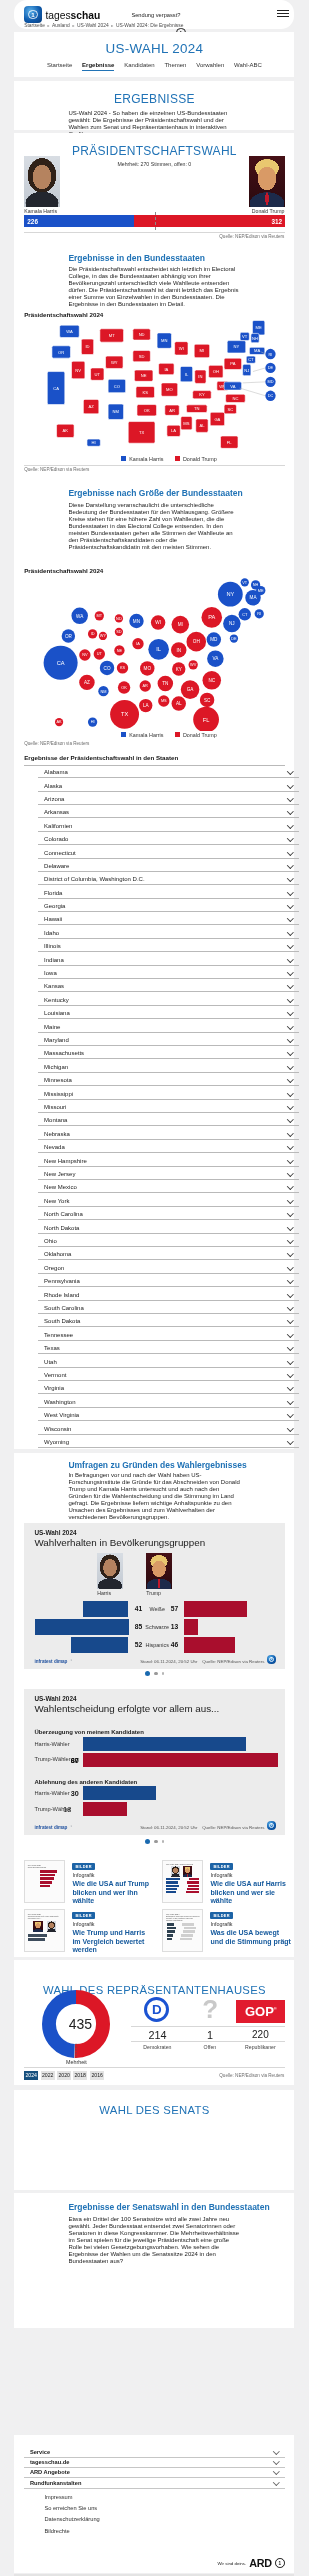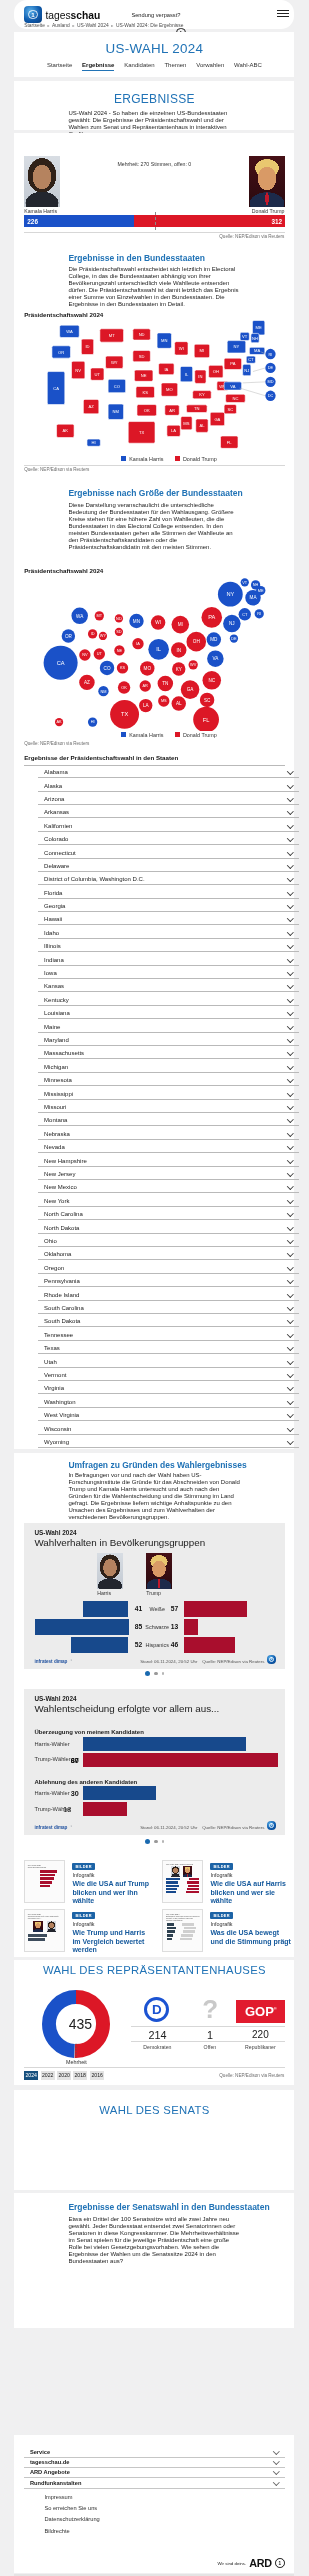--- a/index.html
+++ b/index.html
@@ -79,20 +79,21 @@
         <span class="tab">Wahl-ABC</span>
       </div>
   </div>
 
   <div class="card" style="top:81px;height:49px;">
     <div class="h-big abs" style="top:10.8px;">ERGEBNISSE</div>
     <div class="para abs" style="left:54px;top:29px;width:170px;">US-Wahl 2024 - So haben die einzelnen US-Bundesstaaten gewählt: Die Ergebnisse der Präsidentschaftswahl und der Wahlen zum Senat und Repräsentantenhaus in interaktiven Grafiken.</div>
   </div>
 
   <div class="card" style="top:133px;height:1316px;">
+    <div class="h-big abs" style="top:11.3px;">PRÄSIDENTSCHAFTSWAHL</div>
     <div class="abs" style="top:28px;left:0;width:280px;text-align:center;font-size:5.2px;color:#333;">Mehrheit: 270 Stimmen, offen: 0</div>
 
     <div class="photo photo-harris abs" style="left:9.8px;top:23px;width:36px;height:51px;"></div>
     <div class="photo photo-trump abs" style="left:235px;top:23px;width:36px;height:51px;"></div>
     <div class="abs" style="left:9.8px;top:75px;font-size:5.2px;color:#333;">Kamala Harris</div>
     <div class="abs" style="left:0;top:75px;width:270px;text-align:right;font-size:5.2px;color:#333;">Donald Trump</div>
 
     <div class="abs" style="left:9.8px;top:82px;width:261px;height:12.4px;">
       <div class="abs" id="ev-blue" style="left: 0px; top: 0px; height: 12.4px; background: rgb(26, 81, 200); color: rgb(255, 255, 255); font-size: 6.4px; font-weight: bold; width: 110px;">
           <span style="position:absolute;left:3.1px;top:2.6px;">226</span>
@@ -702,21 +703,21 @@
         </div>
         <div class="abs" style="left:196px;top:457px;width:82px;">
       <span class="badge">BILDER</span>
       <div style="font-size:5.4px;color:#333;margin-top:2.1px;">Infografik</div>
       <div class="teaser-title">Was die USA bewegt und die Stimmung prägt</div>
     </div>
       </div>
   </div>
 
   <div class="card" style="top:1960px;height:125px;">
-    <div class="h-big abs" style="top:4px;font-size:11.3px;">WAHL DES REPRÄSENTANTENHAUSES</div>
+    <div class="h-big abs" style="top:24px;font-size:11.3px;">WAHL DES REPRÄSENTANTENHAUSES</div>
     <div class="abs" id="donut" style="left:28px;top:30px;width:68px;height:68px;"><svg width="68" height="68" viewBox="0 0 132 132" xmlns="http://www.w3.org/2000/svg">
     <g transform="rotate(-90 66 66)">
       <circle cx="66" cy="66" r="52.5" fill="none" stroke="#dc1726" stroke-width="27" stroke-dasharray="166.82940298373387 163.03782564319442"></circle>
       <circle cx="66" cy="66" r="52.5" fill="none" stroke="#b9b9b9" stroke-width="27" stroke-dasharray="0.7583154681078811 329.1089131588204" stroke-dashoffset="-166.82940298373387"></circle>
       <circle cx="66" cy="66" r="52.5" fill="none" stroke="#1a51c8" stroke-width="27" stroke-dasharray="162.27951017508656 167.58771845184174" stroke-dashoffset="-167.58771845184177"></circle>
     </g>
     <line x1="66" y1="104" x2="66" y2="132" stroke="#555" stroke-width="1.5" stroke-dasharray="3 2.5"></line>
   </svg></div>
     <div class="abs" style="left:28px;top:56px;width:76px;text-align:center;font-size:14px;color:#222;">435</div>
     <div class="abs" style="left:28px;top:99px;width:68px;text-align:center;font-size:5.4px;color:#333;">Mehrheit</div>

